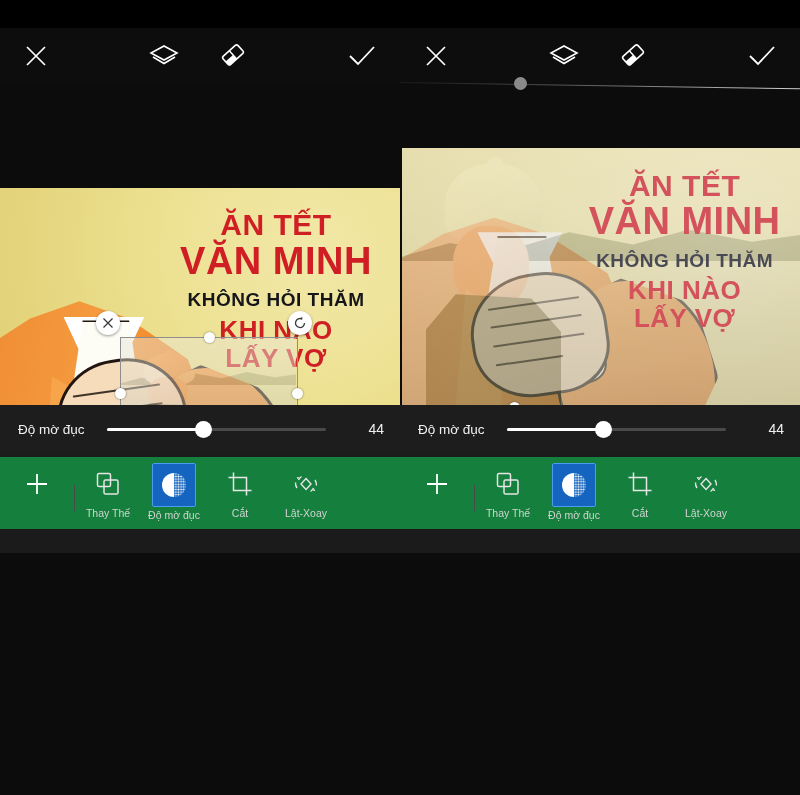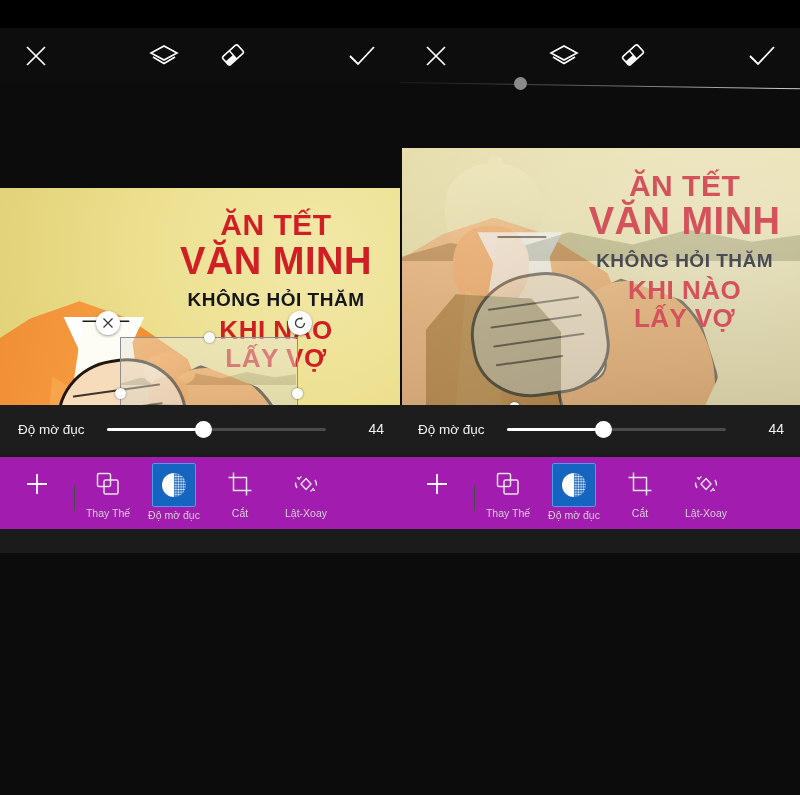--- a/index.html
+++ b/index.html
@@ -135,21 +135,21 @@
   .bottom{position:absolute;left:0;bottom:0;width:100%;background:#1b1b1b;}
   .slider-row{position:absolute;left:0;width:100%;height:48px;display:flex;align-items:center;background:#1d1d1d;}
   .slider-row .s-label{color:#f0f0f0;font-size:13.5px;margin-left:18px;white-space:nowrap;}
   .slider-row .s-track{position:relative;flex:1;height:3px;margin:0 14px 0 22px;border-radius:2px;
     background:#4a4a4a;}
   .slider-row .s-fill{position:absolute;left:0;top:0;height:100%;border-radius:2px;background:#fff;}
   .slider-row .s-thumb{position:absolute;top:50%;width:17px;height:17px;margin-top:-8.5px;margin-left:-8.5px;
     border-radius:50%;background:#fff;}
   .slider-row .s-val{color:#f0f0f0;font-size:14px;width:44px;text-align:right;margin-right:16px;}
 
-  .tools{position:absolute;left:0;width:100%;height:72px;background:#a21caf;display:flex;align-items:center;}
+  .tools{position:absolute;left:0;width:100%;height:72px;background:#15803d;display:flex;align-items:center;}
   .tool{position:relative;width:66px;height:72px;display:flex;flex-direction:column;align-items:center;
     justify-content:flex-start;padding-top:6px;box-sizing:border-box;}
   .tool .t-ic{width:44px;height:42px;display:flex;align-items:center;justify-content:center;}
   .tool .t-lb{color:#d2d2d2;font-size:10.5px;margin-top:2px;white-space:nowrap;}
   .tool.active .t-ic{background:#1565c0;border:1px solid #4b9bf0;border-radius:2px;width:42px;height:42px;}
   .tool.plus{width:74px;}
   .divider{width:1px;height:26px;background:#4a4a4a;align-self:center;margin-top:10px;}
 
   
   .redbox{position:absolute;border:7px solid #fe0000;box-sizing:border-box;pointer-events:none;}

